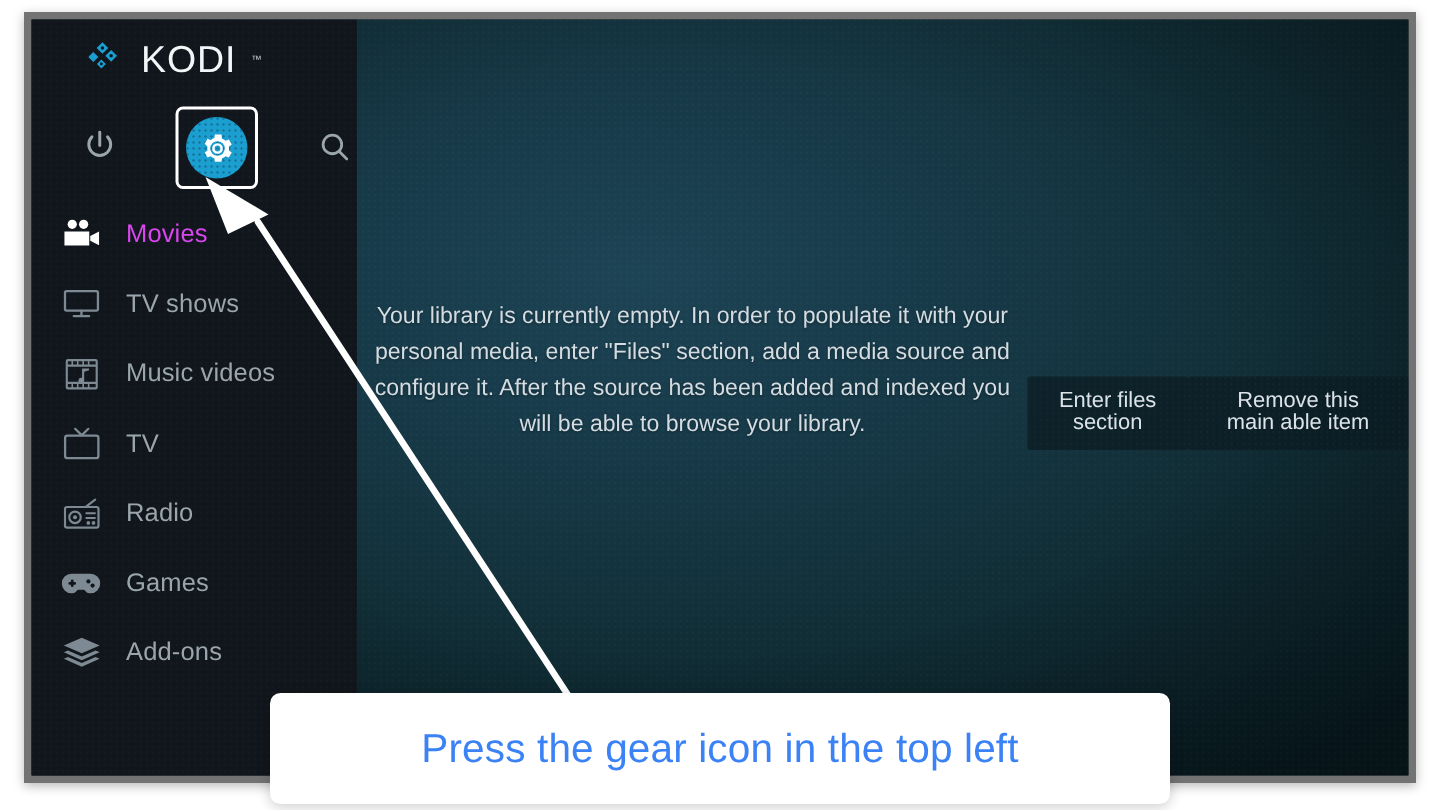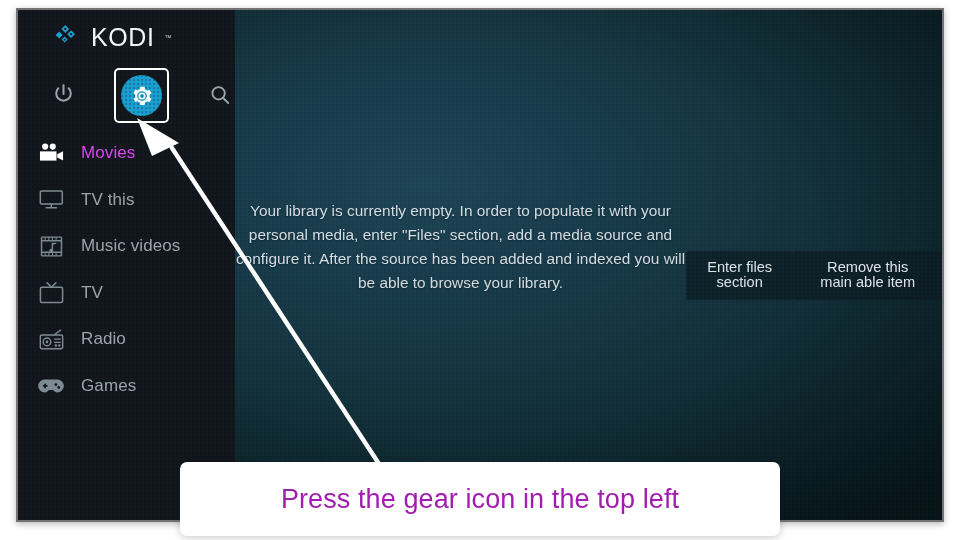--- a/index.html
+++ b/index.html
@@ -19,21 +19,21 @@
     background: #ffffff;
   }
 
   
   .shot-frame {
     position: absolute;
     left: 16px;
     top: 8px;
     width: 928px;
     height: 514px;
-    border: 2px solid #737373;
+    border: 5px solid #737373;
     background: #0b1418;
     box-shadow: 0 2px 7px rgba(0,0,0,0.28);
     overflow: hidden;
   }
 
   
   .kodi-bg {
     position: absolute;
     inset: 0;
     background:
@@ -231,21 +231,21 @@
     background: #ffffff;
     border-radius: 7px;
     box-shadow: 0 2px 9px rgba(0,0,0,0.20);
     display: flex;
     align-items: center;
     justify-content: center;
     z-index: 30;
   }
   .callout-text {
     font-size: 27px;
-    color: #a21caf;
+    color: #3b82f6;
     font-weight: 400;
     letter-spacing: 0.1px;
     white-space: nowrap;
   }
 </style>
 </head>
 <body>
 
 <div id="stage">
 
@@ -315,21 +315,21 @@
         </div>
 
         <div class="menu-item">
           <span class="menu-icon">
             <svg width="25" height="21" viewBox="0 0 26 22" fill="none" stroke="#7e8a93" stroke-width="1.6">
               <rect x="1.3" y="2.2" width="23" height="13.6" rx="1.1"></rect>
               <path d="M12.8 16 v3" stroke-linecap="round"></path>
               <path d="M7.4 19.6 h10.8" stroke-linecap="round"></path>
             </svg>
           </span>
-          <span class="menu-label">TV this</span>
+          <span class="menu-label">TV shows</span>
         </div>
 
 
         <div class="menu-item">
           <span class="menu-icon">
             <svg width="23" height="23" viewBox="0 0 24 24" fill="none" stroke="#7e8a93" stroke-width="1.5">
               <rect x="1.6" y="2.2" width="20.8" height="19.6" rx="0.8"></rect>
               <path d="M1.6 6.0 h20.8 M1.6 18.0 h20.8"></path>
               <path d="M5.4 2.2 v3.8 M9.2 2.2 v3.8 M13 2.2 v3.8 M16.8 2.2 v3.8" stroke-width="1.1"></path>
               <path d="M5.4 18.0 v3.8 M9.2 18.0 v3.8 M13 18.0 v3.8 M16.8 18.0 v3.8" stroke-width="1.1"></path>
@@ -375,20 +375,30 @@
                 <rect x="5.0" y="8.0" width="5.4" height="1.9" rx="0.9"></rect>
                 <rect x="6.75" y="6.2" width="1.9" height="5.4" rx="0.9"></rect>
                 <circle cx="19.3" cy="7.5" r="1.5"></circle>
                 <circle cx="22.3" cy="10.5" r="1.5"></circle>
               </g>
             </svg>
           </span>
           <span class="menu-label">Games</span>
         </div>
 
+        <div class="menu-item">
+          <span class="menu-icon">
+            <svg width="25" height="22" viewBox="0 0 26 22" fill="#7e8a93">
+              <path d="M13 0.8 L25.4 6.2 L13 11.6 L0.6 6.2 z"></path>
+              <path d="M13 13.8 L3.4 9.6 L0.6 10.9 L13 16.3 L25.4 10.9 L22.6 9.6 z"></path>
+              <path d="M13 18.3 L3.4 14.1 L0.6 15.4 L13 20.8 L25.4 15.4 L22.6 14.1 z"></path>
+            </svg>
+          </span>
+          <span class="menu-label">Add-ons</span>
+        </div>
 
       </div>
     </div>
 
     <div class="content">
       <div class="empty-text">Your library is currently empty. In order to populate it with your personal media, enter "Files" section, add a media source and configure it. After the source has been added and indexed you will be able to browse your library.</div>
       <div class="btn-row">
         <button class="kbtn">Enter files section</button>
         <button class="kbtn">Remove this main able item</button>
       </div>

